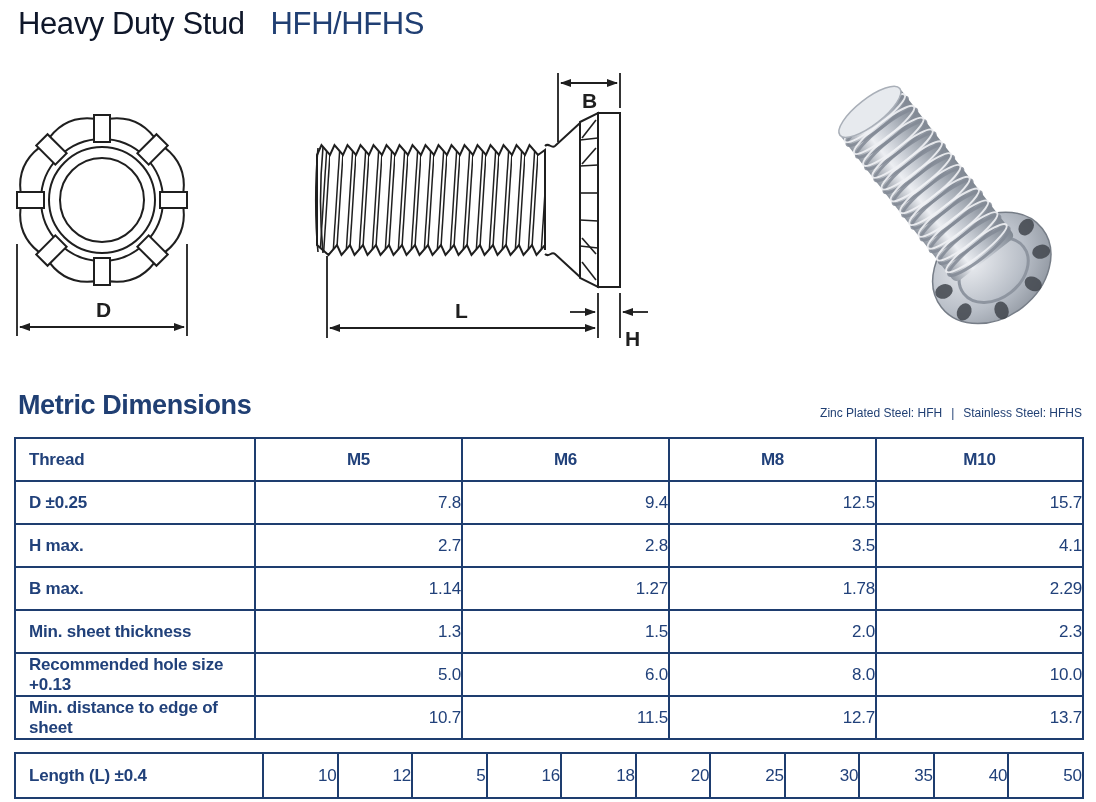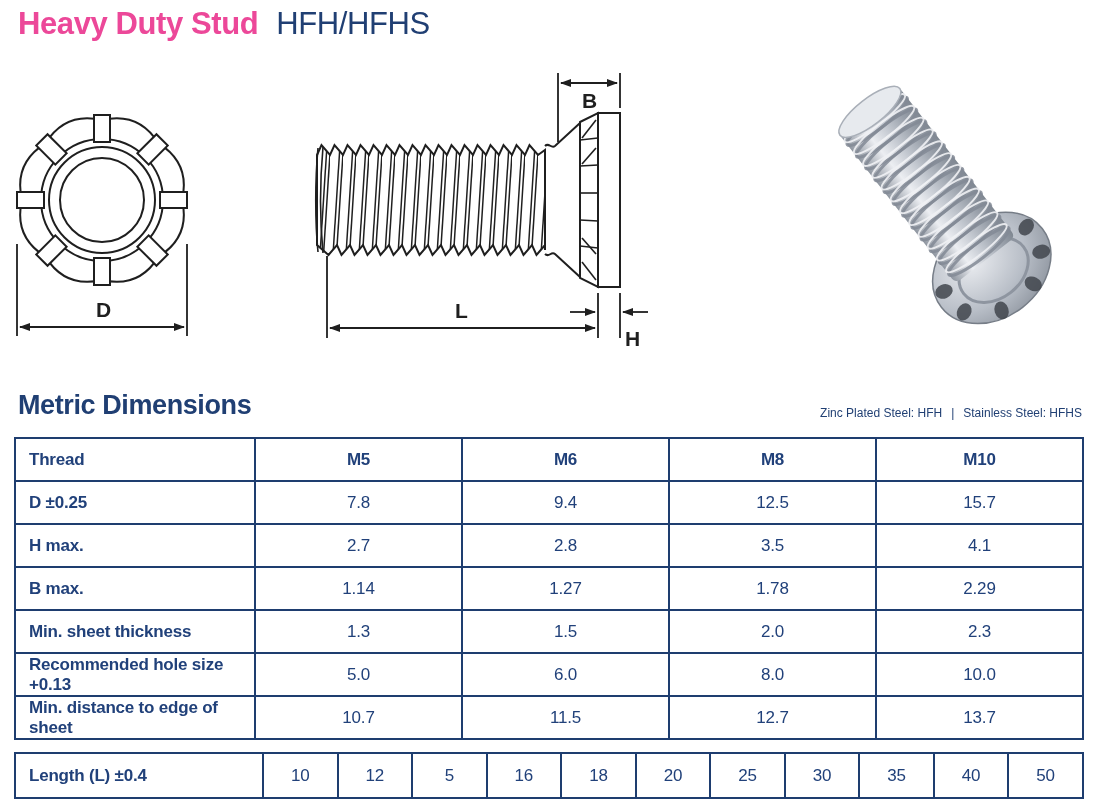--- a/index.html
+++ b/index.html
@@ -3,41 +3,41 @@
 <meta charset="utf-8">
 <style>
   * { margin:0; padding:0; box-sizing:border-box; }
   html,body { background:#ffffff; }
   .page {
     position:relative; width:1096px; height:802px; background:#ffffff;
     overflow:hidden; font-family:"Liberation Sans", sans-serif; color:#21417a;
   }
   
   .title { position:absolute; left:18px; top:6px; white-space:nowrap; letter-spacing:-0.4px; }
-  .title .product { font-size:31px; font-weight:700; color:#ec4899; }
-  .title .codes   { font-size:31px; font-weight:400; color:#203f73; margin-left:18px; }
+  .title .product { font-size:31px; font-weight:400; color:#0f172a; }
+  .title .codes   { font-size:31px; font-weight:400; color:#203f73; margin-left:26px; }
   
   .fig { position:absolute; }
   #fig-front { left:6px;   top:98px; }
   #fig-side  { left:292px; top:60px; }
   #fig-photo { left:793px; top:56px; }
   svg text.dimlbl { font-family:"Liberation Sans",sans-serif; font-weight:700; font-size:21px; fill:#1f1f1f; }
   
   .section-heading { position:absolute; left:18px; top:390px; font-size:27px; font-weight:700; color:#203f73; letter-spacing:-0.4px; }
   .materials { position:absolute; right:14px; top:406px; font-size:12px; color:#203f73; white-space:nowrap; }
   .materials .sep { margin:0 9px; }
   
   table { border-collapse:collapse; table-layout:fixed; position:absolute; left:14px; background:#fff;border-radius:32px; }
   #tbl-dims    { top:437px; width:1068px; }
   #tbl-lengths { top:752px; width:1068px; }
   td { border:2px solid #1e3d6f; font-size:17px; color:#21417a; letter-spacing:-0.2px; overflow:hidden; }
   #tbl-dims td    { height:43px; }
   #tbl-lengths td { height:45px;margin-top:20px; }
   td.lab { text-align:left; padding-left:13px; font-weight:700; }
-  td.val { text-align:center; font-weight:400; }
+  td.val { text-align:right; font-weight:400; }
   td.hdr { text-align:center; font-weight:700; }
 </style>
 </head>
 <body>
 
 <div class="page">
 
   <div class="title">
     <span class="product">Heavy Duty Stud</span><span class="codes">HFH/HFHS</span>
   </div>

